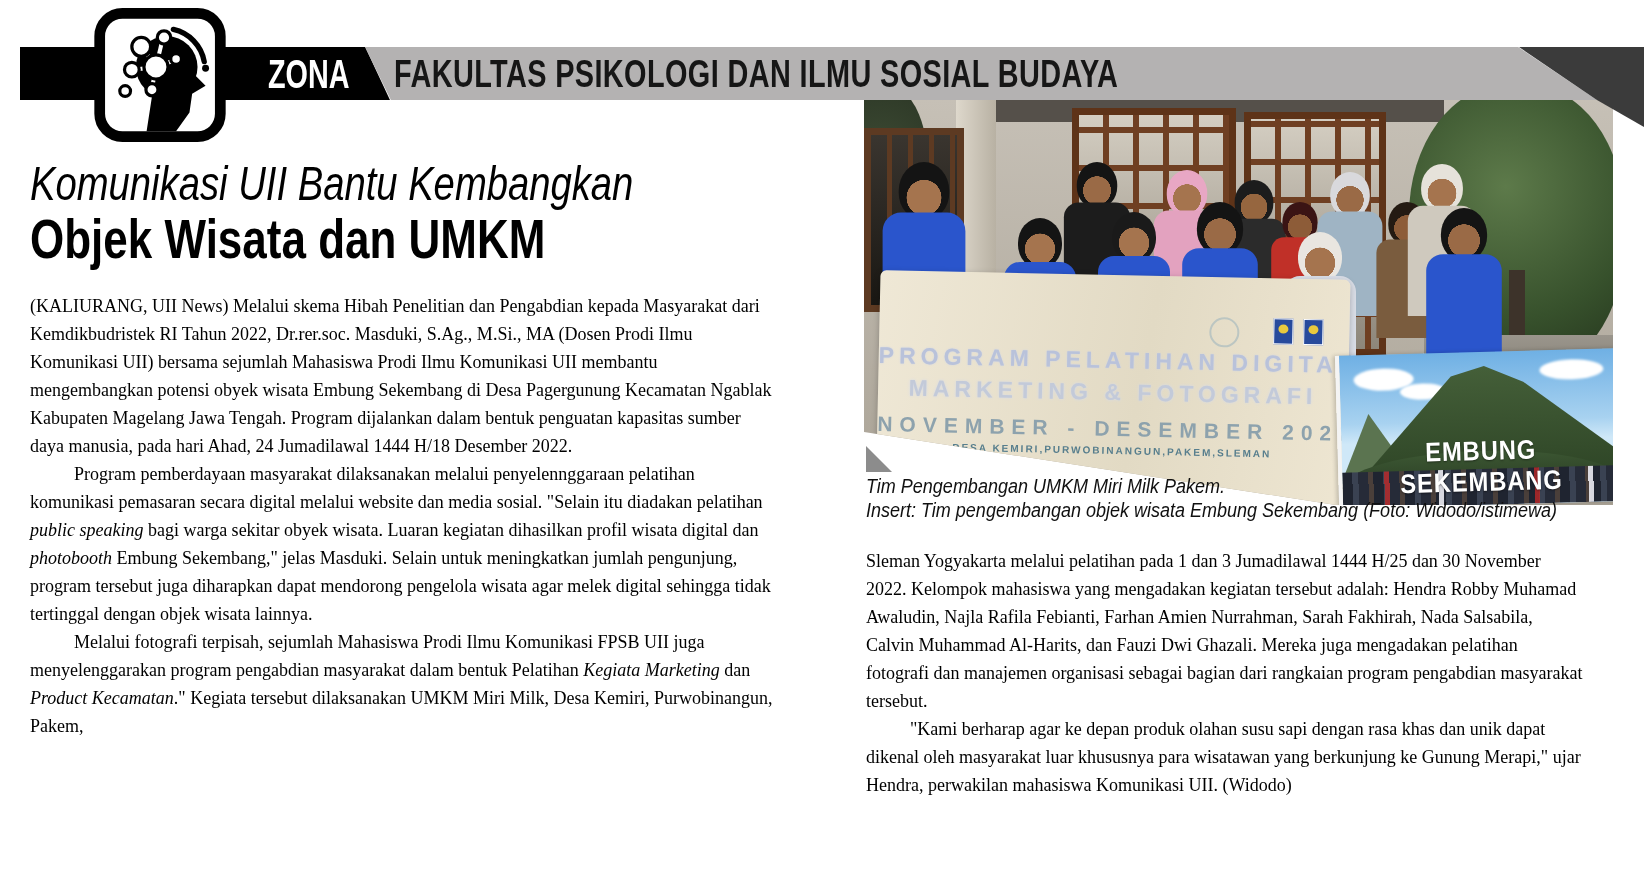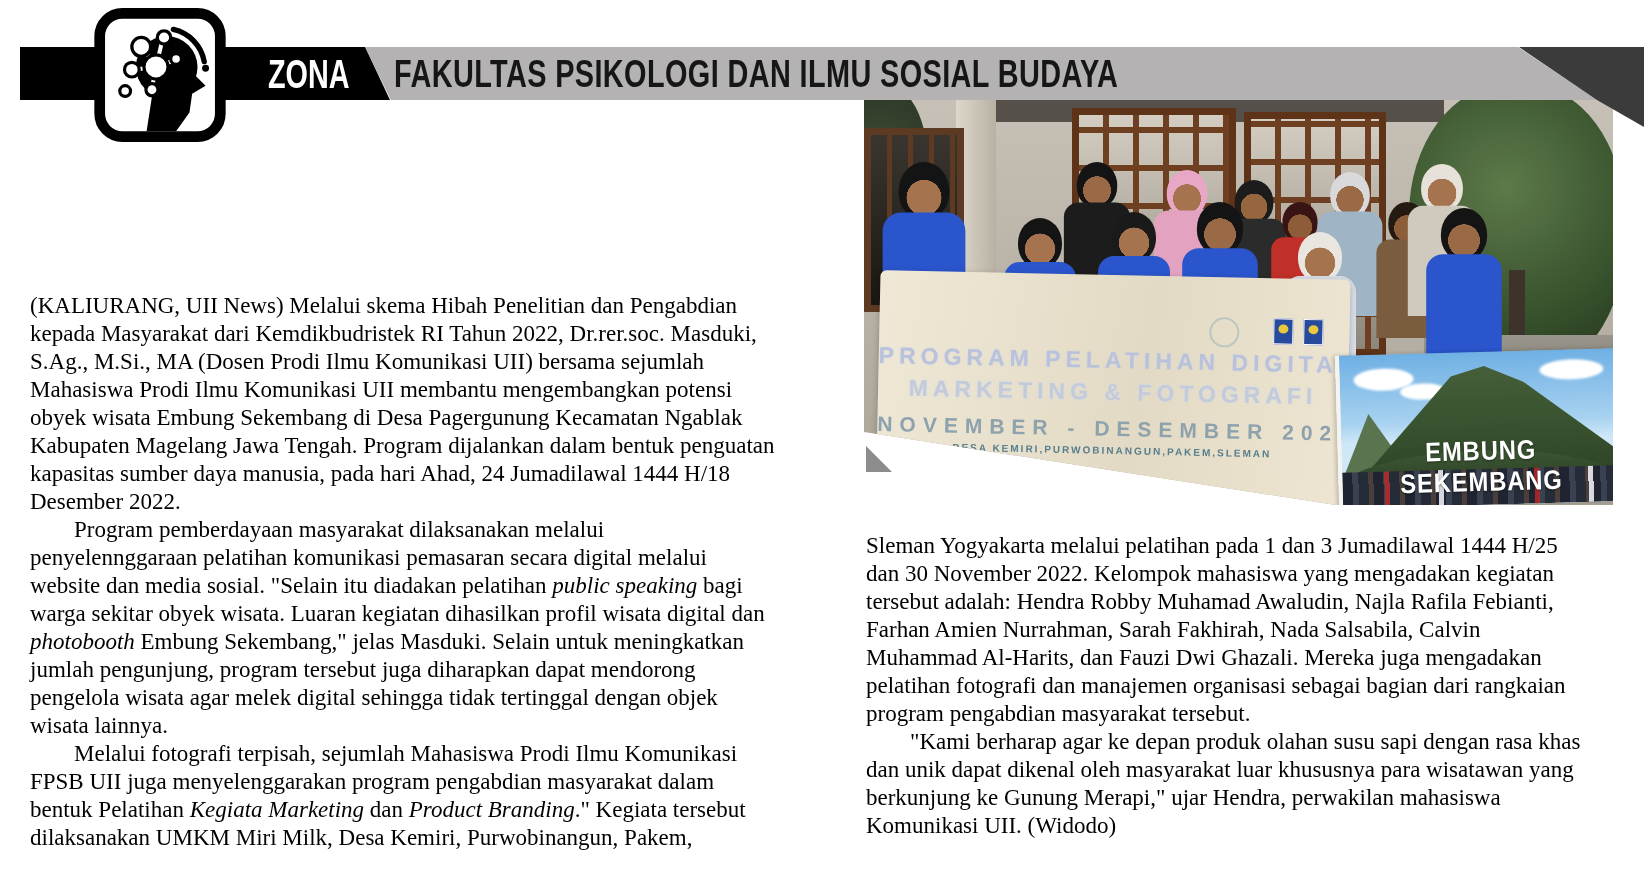--- a/index.html
+++ b/index.html
@@ -22,23 +22,23 @@
         transform:scaleX(.76);transform-origin:left center;letter-spacing:0.5px;}
 
   
   .headline{position:absolute;left:30px;top:158px;z-index:2;font-family:"Liberation Sans",sans-serif;line-height:1.04;}
   .headline .l1{display:inline-block;font-style:italic;font-weight:500;font-size:49px;
                 transform:scaleX(.78);transform-origin:left center;white-space:nowrap;}
   .headline .l2{display:inline-block;font-weight:bold;font-size:55px;margin-top:2px;
                 transform:scaleX(.80);transform-origin:left center;white-space:nowrap;}
 
   
-  .col{position:absolute;font-size:23px;line-height:28px;text-align:left;}
+  .col{position:absolute;font-size:18px;line-height:28px;text-align:left;}
   .col-left{left:30px;top:292px;width:745px;}
-  .col-right{left:866px;top:532px;width:718px;}
+  .col-right{left:866px;top:547px;width:718px;}
   .par{margin:0;}
   .par.ind{text-indent:44px;}
   .it{font-style:italic;}
 
   
   .photo{position:absolute;left:864px;top:100px;width:749px;height:405px;overflow:hidden;z-index:1;
          background:linear-gradient(#c6c0b6,#aaa396);
          clip-path:polygon(0 0,100% 0,100% 100%,63% 100%,0 82%);}
   .eaves{position:absolute;left:120px;top:0;width:460px;height:22px;background:#55504a;}
   .foliage-left{position:absolute;left:-20px;top:-10px;width:85px;height:210px;border-radius:40%;
@@ -139,25 +139,29 @@
         <circle cx="53" cy="22" r="5"></circle>
         <circle cx="29" cy="46" r="5.5"></circle>
         <circle cx="47" cy="44" r="9"></circle>
         <circle cx="62" cy="38" r="4"></circle>
         <circle cx="44" cy="61" r="4.5"></circle>
         <circle cx="24" cy="62" r="4"></circle>
       </g>
     </svg>
   </div>
 
+  <div class="headline">
+    <span class="l1">Komunikasi UII Bantu Kembangkan</span><br>
+    <span class="l2">Objek Wisata dan UMKM</span>
+  </div>
 
   <div class="col col-left">
     <p class="par"><span>(KALIURANG, UII News) Melalui skema Hibah Penelitian dan Pengabdian kepada Masyarakat dari Kemdikbudristek RI Tahun 2022,  Dr.rer.soc. Masduki, S.Ag., M.Si., MA (Dosen Prodi Ilmu Komunikasi UII) bersama sejumlah Mahasiswa Prodi Ilmu Komunikasi UII membantu mengembangkan potensi obyek wisata Embung Sekembang di Desa Pagergunung Kecamatan Ngablak Kabupaten Magelang Jawa Tengah. Program dijalankan dalam bentuk penguatan kapasitas sumber daya manusia, pada hari Ahad, 24 Jumadilawal 1444 H/18 Desember 2022.</span></p>
     <p class="par ind"><span>Program pemberdayaan masyarakat dilaksanakan melalui penyelennggaraan pelatihan komunikasi pemasaran secara digital melalui website dan media sosial. "Selain itu diadakan pelatihan </span><span class="it">public speaking</span><span> bagi warga sekitar obyek wisata. Luaran kegiatan dihasilkan profil wisata digital dan </span><span class="it">photobooth</span><span> Embung Sekembang," jelas Masduki. Selain untuk meningkatkan jumlah pengunjung, program tersebut juga diharapkan dapat mendorong pengelola wisata agar melek digital sehingga tidak tertinggal dengan objek wisata lainnya.</span></p>
-    <p class="par ind"><span>Melalui fotografi terpisah, sejumlah Mahasiswa Prodi Ilmu Komunikasi FPSB UII juga menyelenggarakan program pengabdian masyarakat dalam bentuk Pelatihan </span><span class="it">Kegiata Marketing</span><span> dan </span><span class="it">Product Branding</span><span>." Kegiata tersebut dilaksanakan UMKM Miri Milk, Desa Kemiri, Purwobinangun, Pakem,</span></p>
+    <p class="par ind"><span>Melalui fotografi terpisah, sejumlah Mahasiswa Prodi Ilmu Komunikasi FPSB UII juga menyelenggarakan program pengabdian masyarakat dalam bentuk Pelatihan </span><span class="it">Kegiata Marketing</span><span> dan </span><span class="it">Product Kecamatan</span><span>." Kegiata tersebut dilaksanakan UMKM Miri Milk, Desa Kemiri, Purwobinangun, Pakem,</span></p>
   </div>
 
   <div class="photo">
     <div class="eaves"></div>
     <div class="foliage-left"></div>
     <div class="pillar"></div>
     <div class="window-left"></div>
     <div class="door door-a"></div>
     <div class="door door-b"></div>
     <div class="tree"></div>
@@ -197,19 +201,23 @@
       <div class="mtn"></div>
       <div class="hills"></div>
       <div class="insert-label">EMBUNG SEKEMBANG</div>
       <div class="crowd"></div>
     </div>
   </div>
 
   <div class="dark-corner"></div>
   <div class="fold"></div>
 
+  <div class="caption">
+    <div>Tim Pengembangan UMKM Miri Milk Pakem.</div>
+    <div>Insert: Tim pengembangan objek wisata Embung Sekembang (Foto: Widodo/istimewa)</div>
+  </div>
 
   <div class="col col-right">
     <p class="par"><span>Sleman Yogyakarta melalui pelatihan pada 1 dan 3 Jumadilawal 1444 H/25 dan 30 November 2022. Kelompok mahasiswa yang mengadakan kegiatan tersebut adalah: Hendra Robby Muhamad Awaludin, Najla Rafila Febianti, Farhan Amien Nurrahman, Sarah Fakhirah, Nada Salsabila, Calvin Muhammad Al-Harits, dan Fauzi Dwi Ghazali. Mereka juga mengadakan pelatihan fotografi dan manajemen organisasi sebagai bagian dari rangkaian program pengabdian masyarakat tersebut.</span></p>
     <p class="par ind"><span>"Kami berharap agar ke depan produk olahan susu sapi dengan rasa khas dan unik dapat dikenal oleh masyarakat luar khususnya para wisatawan yang berkunjung ke Gunung Merapi," ujar Hendra, perwakilan mahasiswa Komunikasi UII. (Widodo)</span></p>
   </div>
 
 </div>
 
 </body></html>

